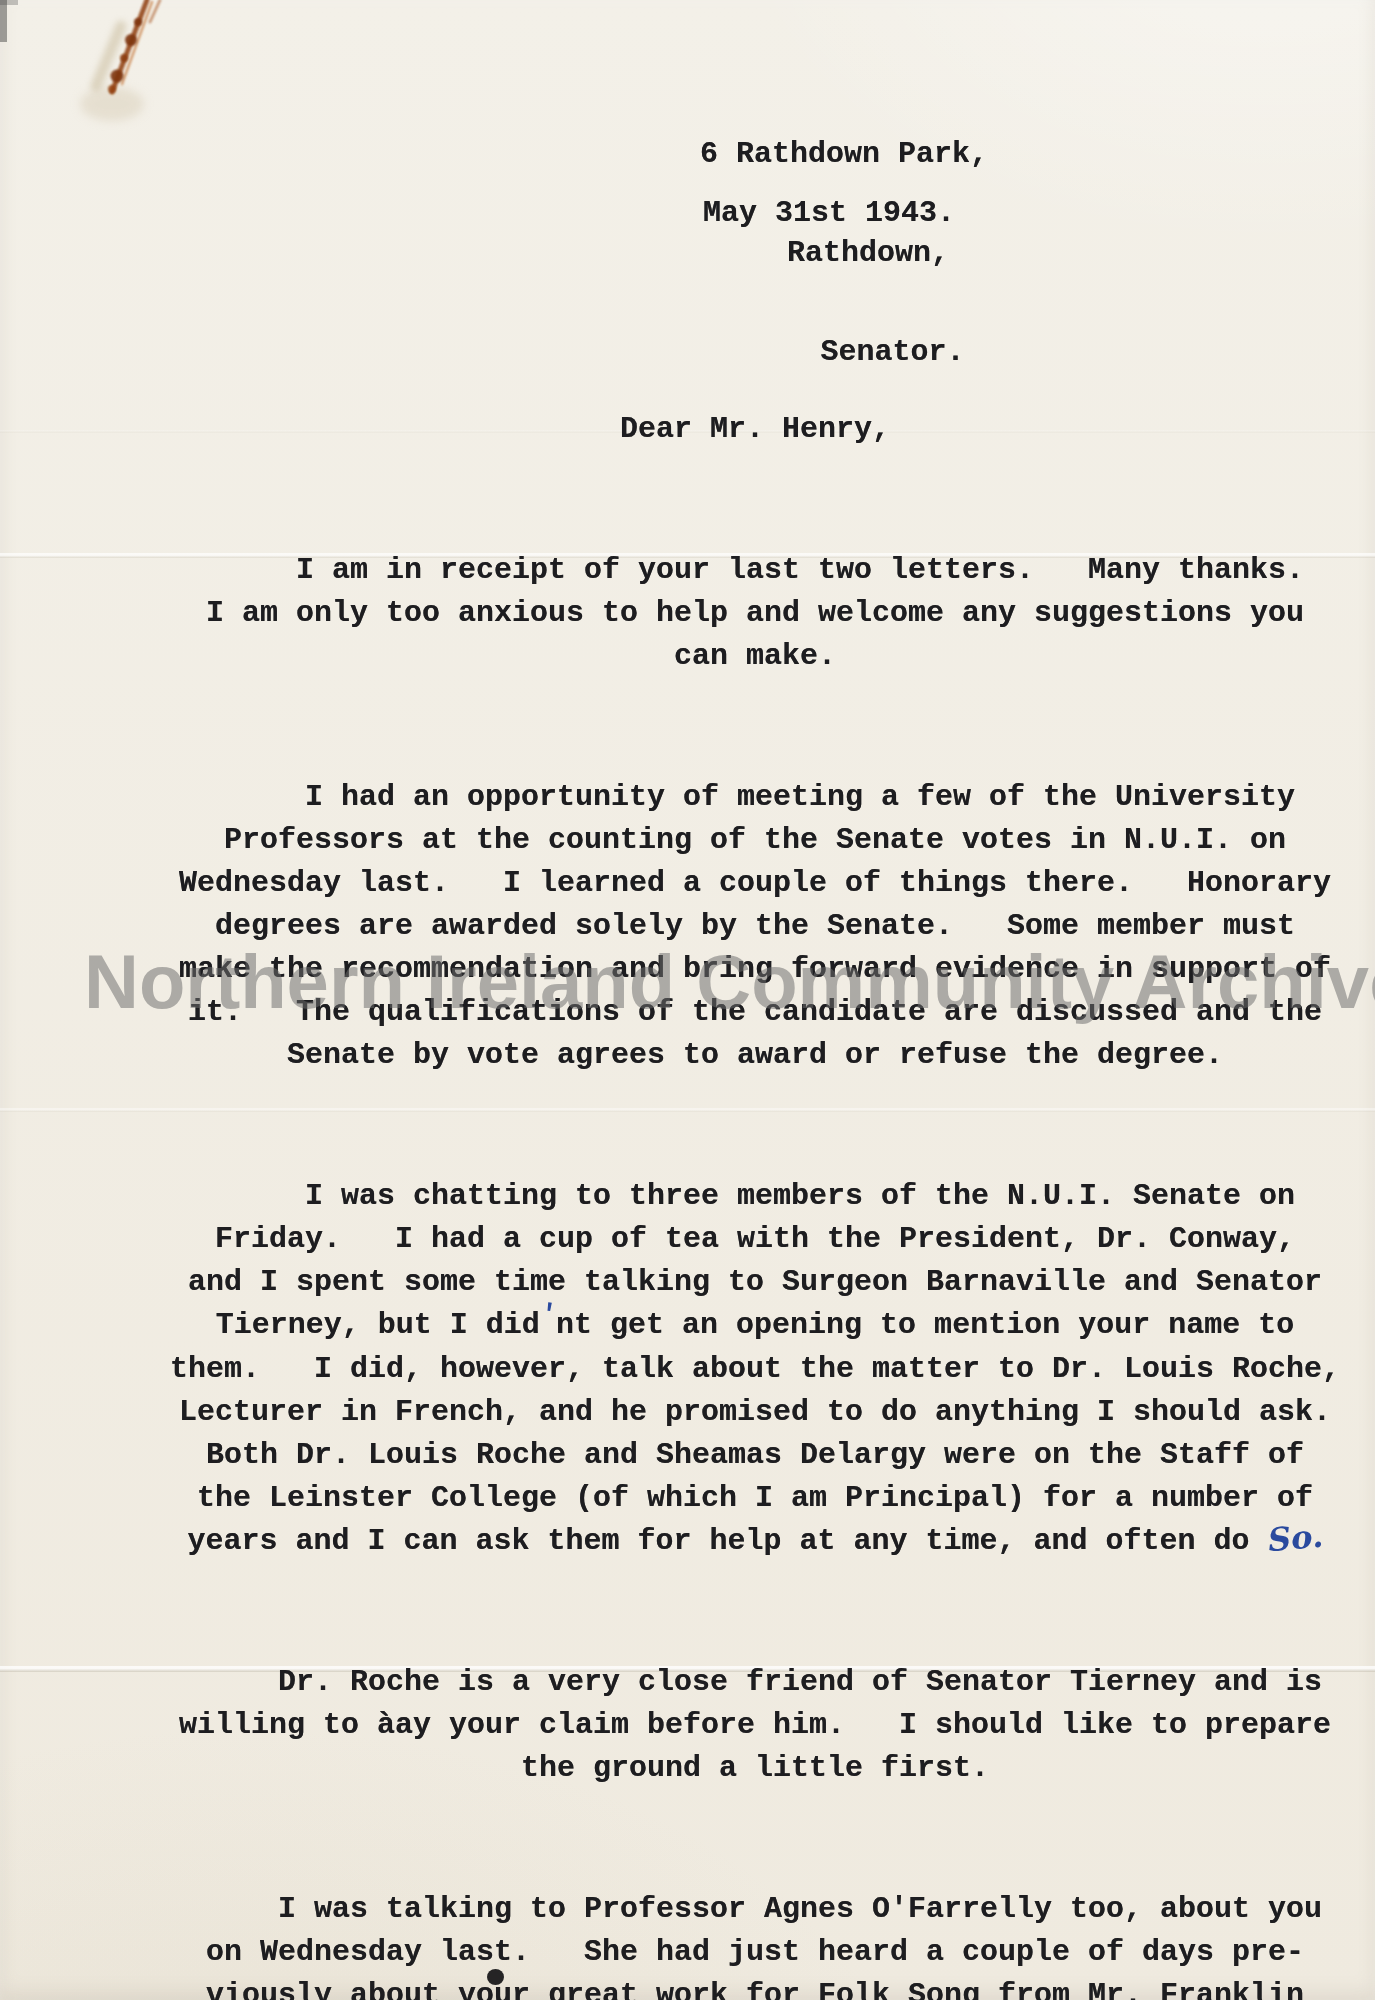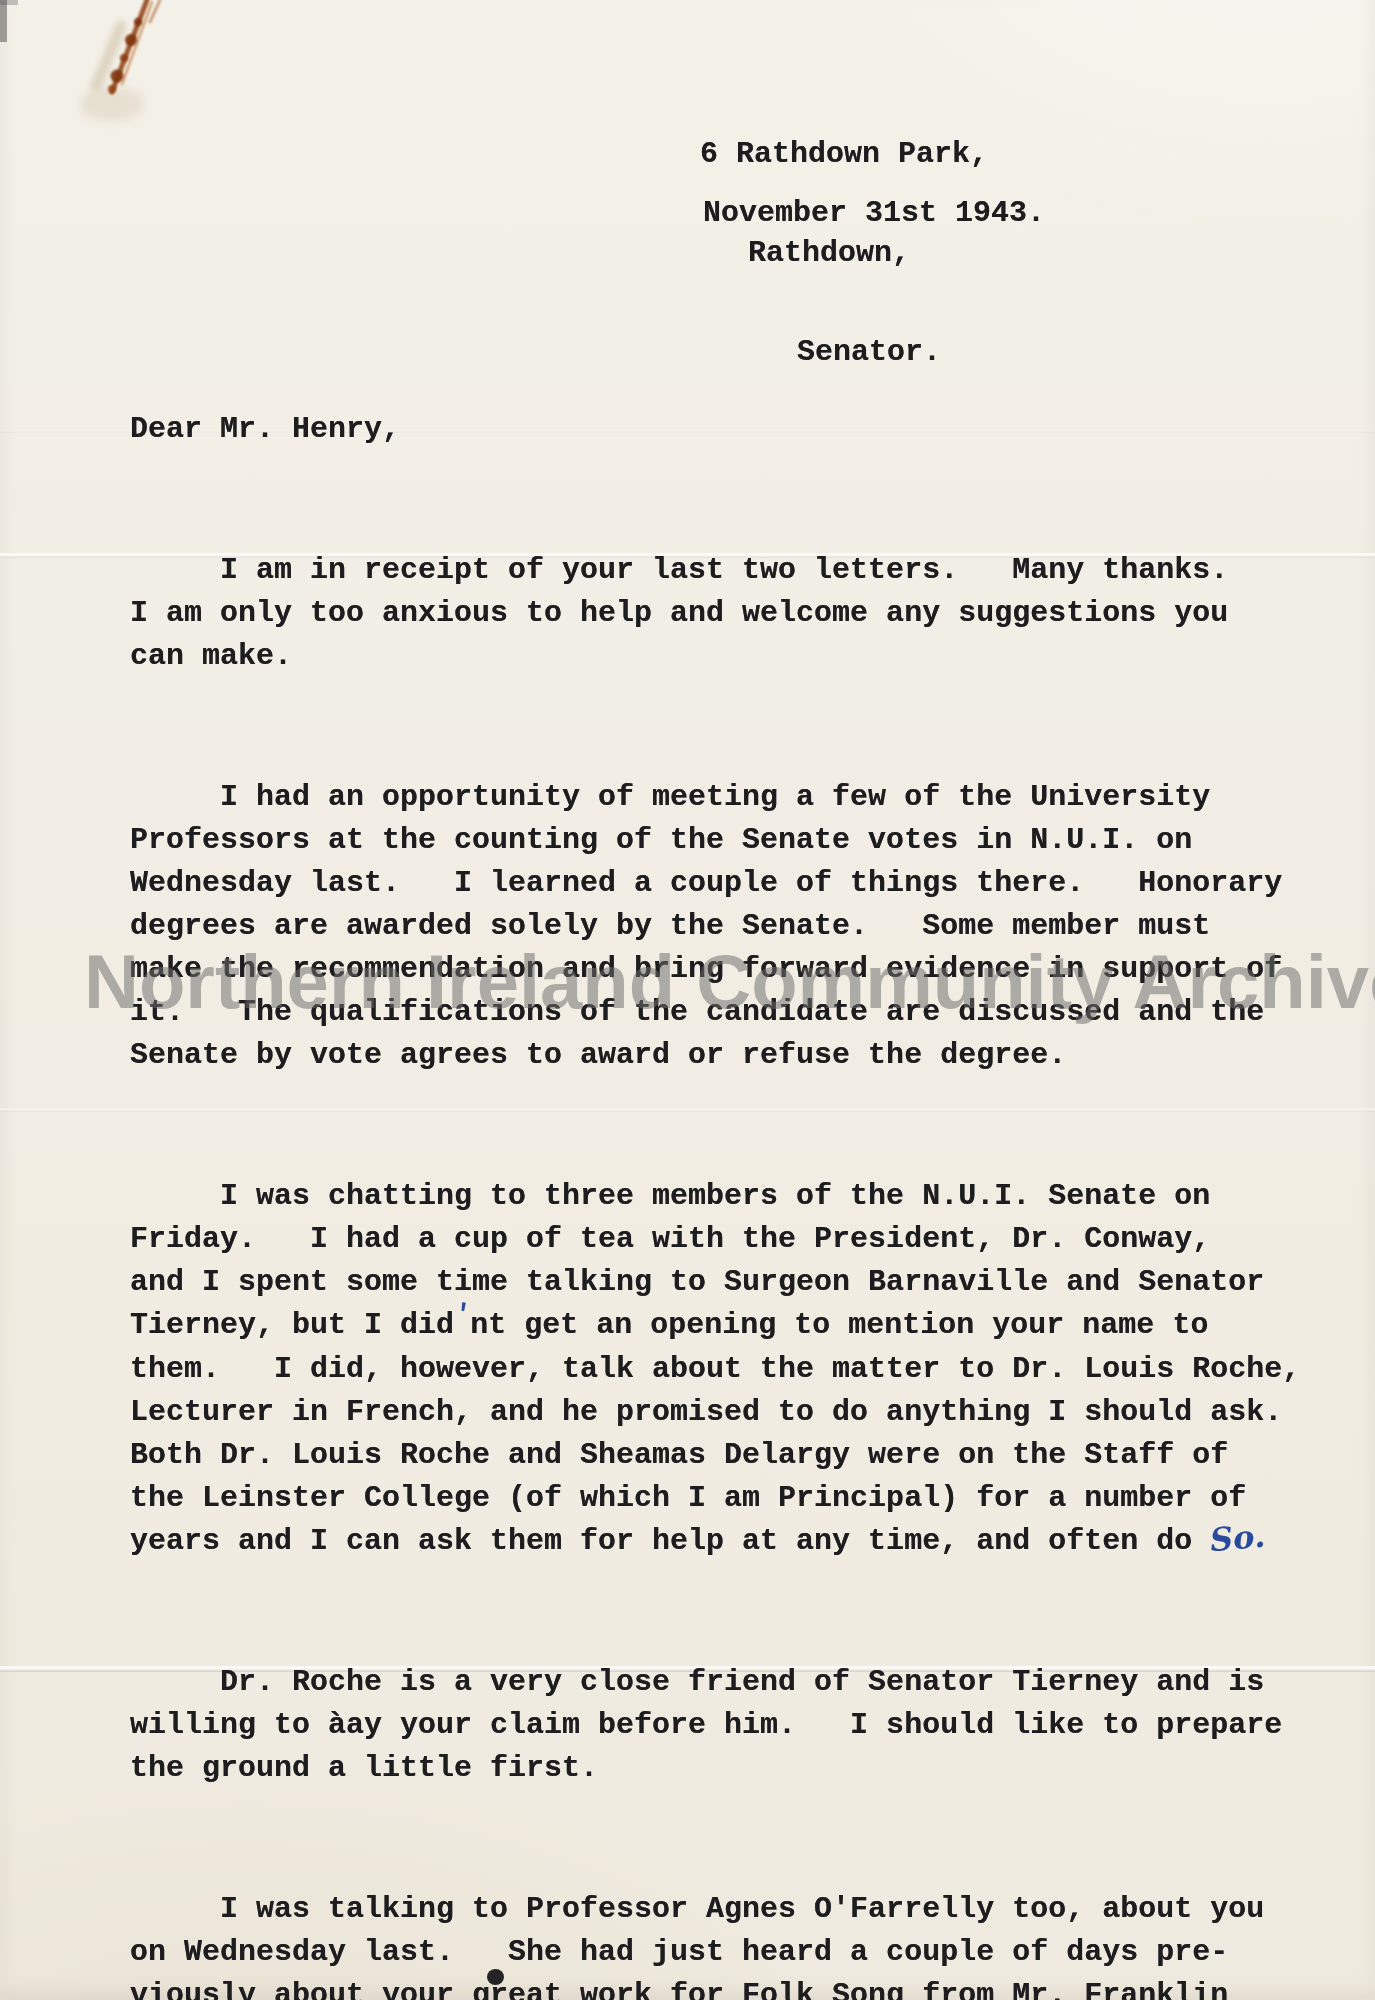--- a/index.html
+++ b/index.html
@@ -8,21 +8,21 @@
     background:
       radial-gradient(1100px 700px at 18% 108%, rgba(205,195,170,.20), transparent 62%),
       radial-gradient(900px 550px at 92% -4%, rgba(255,255,255,.38), transparent 60%),
       linear-gradient(#f3f0e8, #efeadf);
     background-color:#f1eee5;
     box-shadow: inset 0 -8px 18px rgba(120,110,90,.12), inset 0 4px 10px rgba(255,255,255,.25);
     font-family:"Liberation Mono", monospace;
   }
   .typewritten {
     color:#1d1d20; font-weight:bold; font-size:30px; line-height:43px;
-    white-space:pre-wrap; text-shadow:0 0 .6px rgba(25,25,25,.65);
+    white-space:pre-wrap; text-shadow:0 0 .6px rgba(25,25,25,.65);text-align:center;
   }
   .letterhead-address { position:absolute; top:72px; left:700px; line-height:33px; }
   .lh-line2 { padding-left:48px; }
   .lh-line3 { padding-left:97px; }
   .letterhead-date { position:absolute; top:192px; left:703px; }
   .body-text { position:absolute; left:130px; top:322px; width:1250px; }
   .body-text p { margin:12px 0 0 0; }
   .body-text .salutation { margin:0; }
   .ink-apostrophe {
     color:#2a4a9e; position:relative; top:-11px; font-size:27px;
@@ -87,21 +87,21 @@
   <div class="crease crease-1"></div>
   <div class="crease crease-2"></div>
   <div class="crease crease-3"></div>
   <div class="crease crease-4"></div>
 
   <div class="letterhead-address typewritten">
     <div>6 Rathdown Park,</div>
     <div class="lh-line2">Rathdown,</div>
     <div class="lh-line3">Senator.</div>
   </div>
-  <div class="letterhead-date typewritten">November 31st 1943.</div>
+  <div class="letterhead-date typewritten">May 31st 1943.</div>
 
   <div class="body-text typewritten">
     <p class="salutation">Dear Mr. Henry,</p>
     <p>     I am in receipt of your last two letters.   Many thanks.
 I am only too anxious to help and welcome any suggestions you
 can make.</p>
     <p>     I had an opportunity of meeting a few of the University
 Professors at the counting of the Senate votes in N.U.I. on
 Wednesday last.   I learned a couple of things there.   Honorary
 degrees are awarded solely by the Senate.   Some member must

